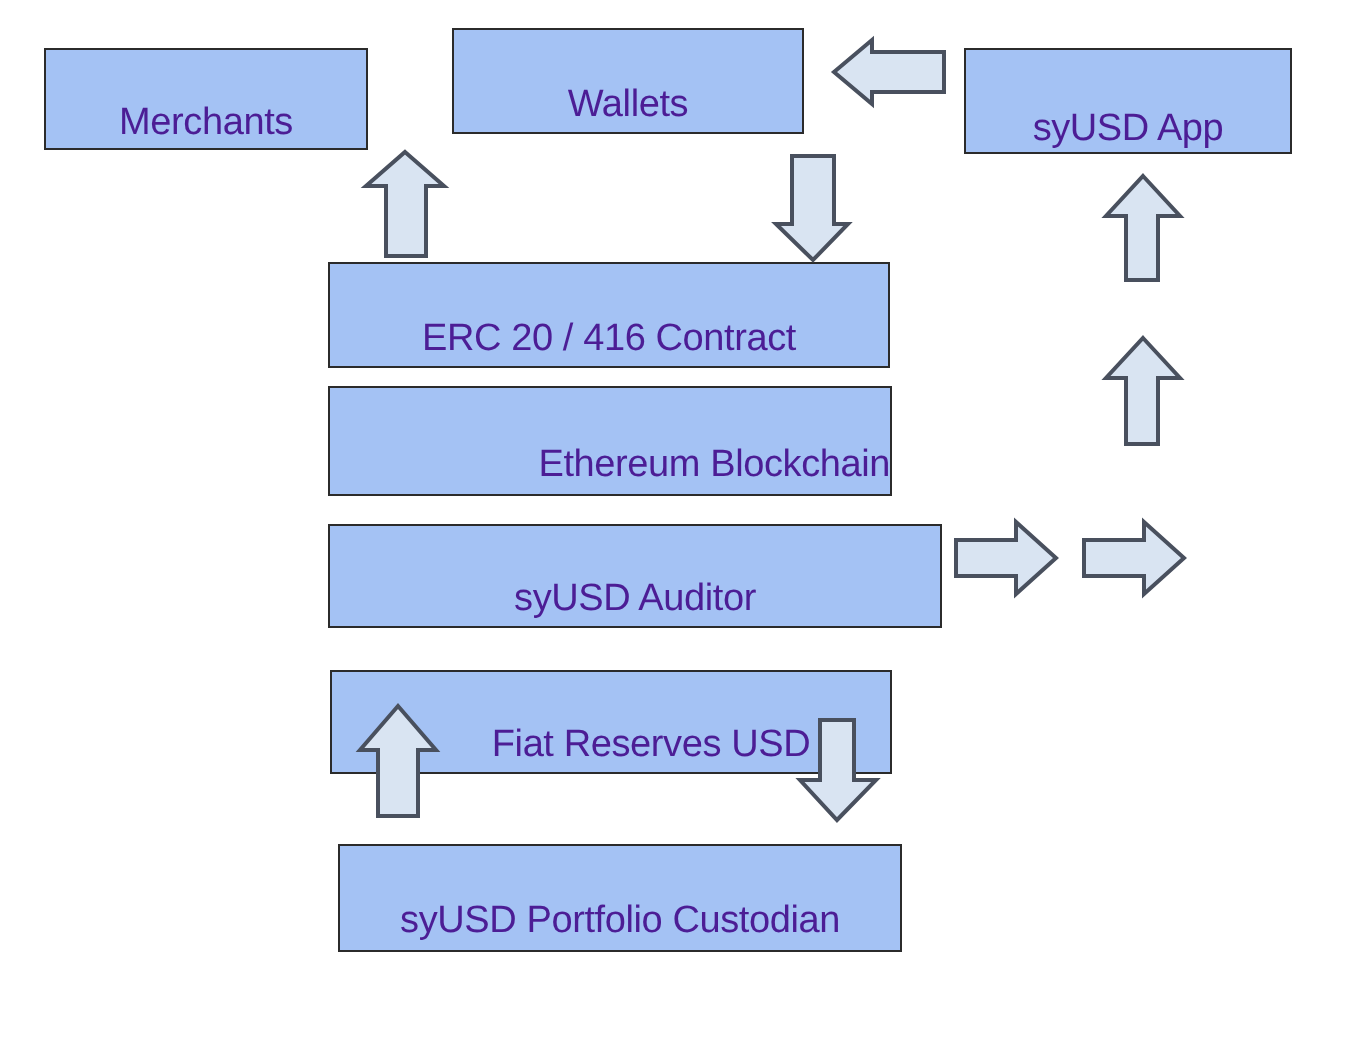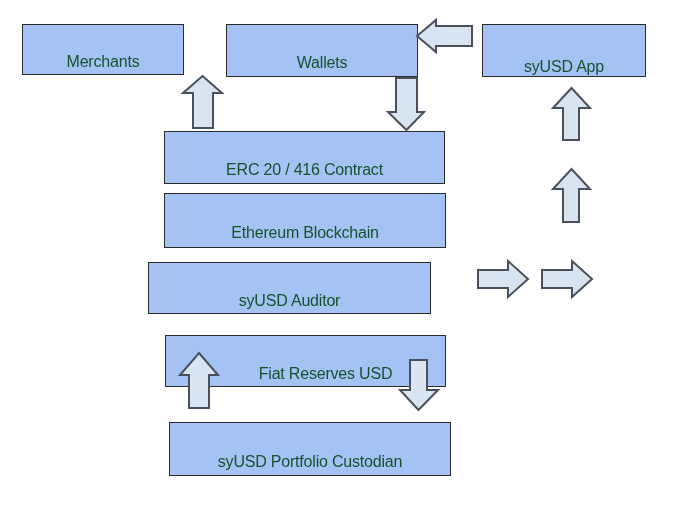--- a/index.html
+++ b/index.html
@@ -19,22 +19,22 @@
     position: absolute;
     box-sizing: border-box;
     background: var(--box-fill, #a4c2f4);
     border: 1.5px solid var(--box-border, #2b2b2b);
     display: flex;
     align-items: center;
     justify-content: center;
     text-align: center;
   }
   .node .label {
-    font-size: 16px;
-    color: #14532d;
+    font-size: 19px;
+    color: #4c1d95;
     line-height: 1.1;
     letter-spacing: -0.2px;
     white-space: nowrap;
     margin-top: 25px;
   }
   .arrow {
     position: absolute;
     overflow: visible;
   }
   .arrow polygon {
@@ -46,37 +46,37 @@
 </style>
 </head>
 <body>
 
 <div id="stage">
 
   <div class="node" style="left:22px; top:24px; width:162px; height:51px;">
     <span class="label">Merchants</span>
   </div>
 
-  <div class="node" style="left:226px; top:24px; width:192px; height:53px;">
+  <div class="node" style="left:226px; top:14px; width:176px; height:53px;">
     <span class="label">Wallets</span>
   </div>
 
   <div class="node" style="left:482px; top:24px; width:164px; height:53px;align-items:flex-end;">
     <span class="label">syUSD App</span>
   </div>
 
   <div class="node" style="left:164px; top:131px; width:281px; height:53px;">
     <span class="label">ERC 20 / 416 Contract</span>
   </div>
 
-  <div class="node" style="left:164px; top:193px; width:282px; height:55px;">
+  <div class="node" style="left:164px; top:193px; width:282px; height:55px;justify-content:flex-end;">
     <span class="label">Ethereum Blockchain</span>
   </div>
 
-  <div class="node" style="left:148px; top:262px; width:283px; height:52px;">
+  <div class="node" style="left:164px; top:262px; width:307px; height:52px;">
     <span class="label">syUSD Auditor</span>
   </div>
 
   <div class="node" style="left:165px; top:335px; width:281px; height:52px;padding-left:40px;">
     <span class="label">Fiat Reserves USD</span>
   </div>
 
   <div class="node" style="left:169px; top:422px; width:282px; height:54px;justify-content:center;">
     <span class="label">syUSD Portfolio Custodian</span>
   </div>

